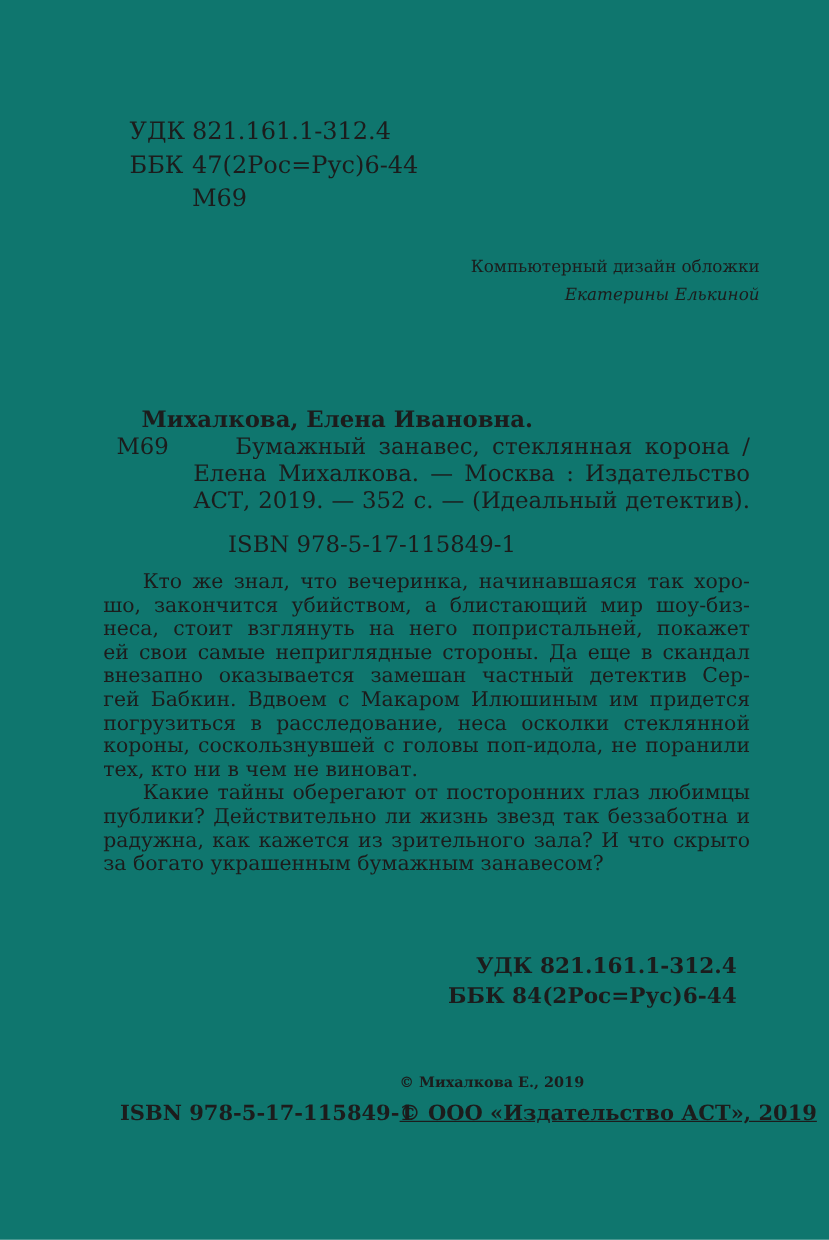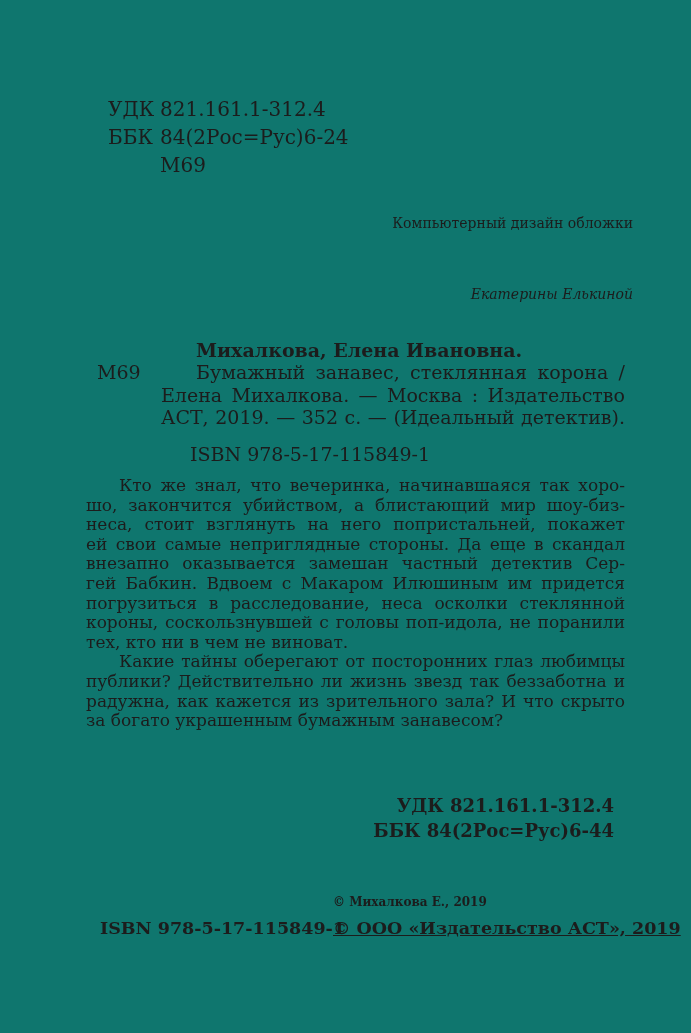--- a/index.html
+++ b/index.html
@@ -12,25 +12,25 @@
   }
   .page { position: relative; width: 691px; height: 1033px; background: #0f766e; overflow: hidden; }
 
   
   .top-codes { position: absolute; left: 108px; top: 95px; font-size: 20px; line-height: 28px; }
   .code-label { display: inline-block; width: 52px; }
 
   
   .credit { position: absolute; left: 94px; top: 212px; width: 539px; text-align: right;
             font-size: 14px; line-height: 23px; }
-  .credit .it { font-style: italic; margin-top: 48px; }
+  .credit .it { font-style: italic; }
 
   
   .catalog { position: absolute; left: 86px; top: 339px; width: 539px; font-size: 19px; line-height: 22.4px; }
-  .author-heading { margin-left: 110px; font-weight: bold; }
+  .author-heading { margin-left: 32px; font-weight: bold; }
   .entry { position: relative; margin-left: 75px; width: 464px; }
   .margin-sign { position: absolute; left: -64px; top: 0; }
   .isbn-line { margin-left: 104px; margin-top: 14px; }
 
   
   .ln { text-align: justify; text-align-last: justify; }
   .ll { text-align: left; text-align-last: left; }
   .fi-entry { text-indent: 35px; }
   .fi { text-indent: 33px; }
 
@@ -47,21 +47,21 @@
   .copy-1 { position: absolute; left: 333px; top: 895px; font-weight: bold; font-size: 12px; }
   .copy-2 { position: absolute; left: 333px; top: 918px; font-weight: bold; font-size: 17.5px; text-decoration: underline; }
 </style>
 </head>
 <body>
 
 <div class="page">
 
   <div class="top-codes">
     <div><span class="code-label">УДК</span><span>821.161.1-312.4</span></div>
-    <div><span class="code-label">ББК</span><span>84(2Рос=Рус)6-24</span></div>
+    <div><span class="code-label">ББК</span><span>47(2Рос=Рус)6-44</span></div>
     <div><span class="code-label"></span><span>М69</span></div>
   </div>
 
   <div class="credit">
     <div>Компьютерный дизайн обложки</div>
     <div class="it">Екатерины Елькиной</div>
   </div>
 
   <div class="catalog">
     <div class="author-heading">Михалкова, Елена Ивановна.</div>

